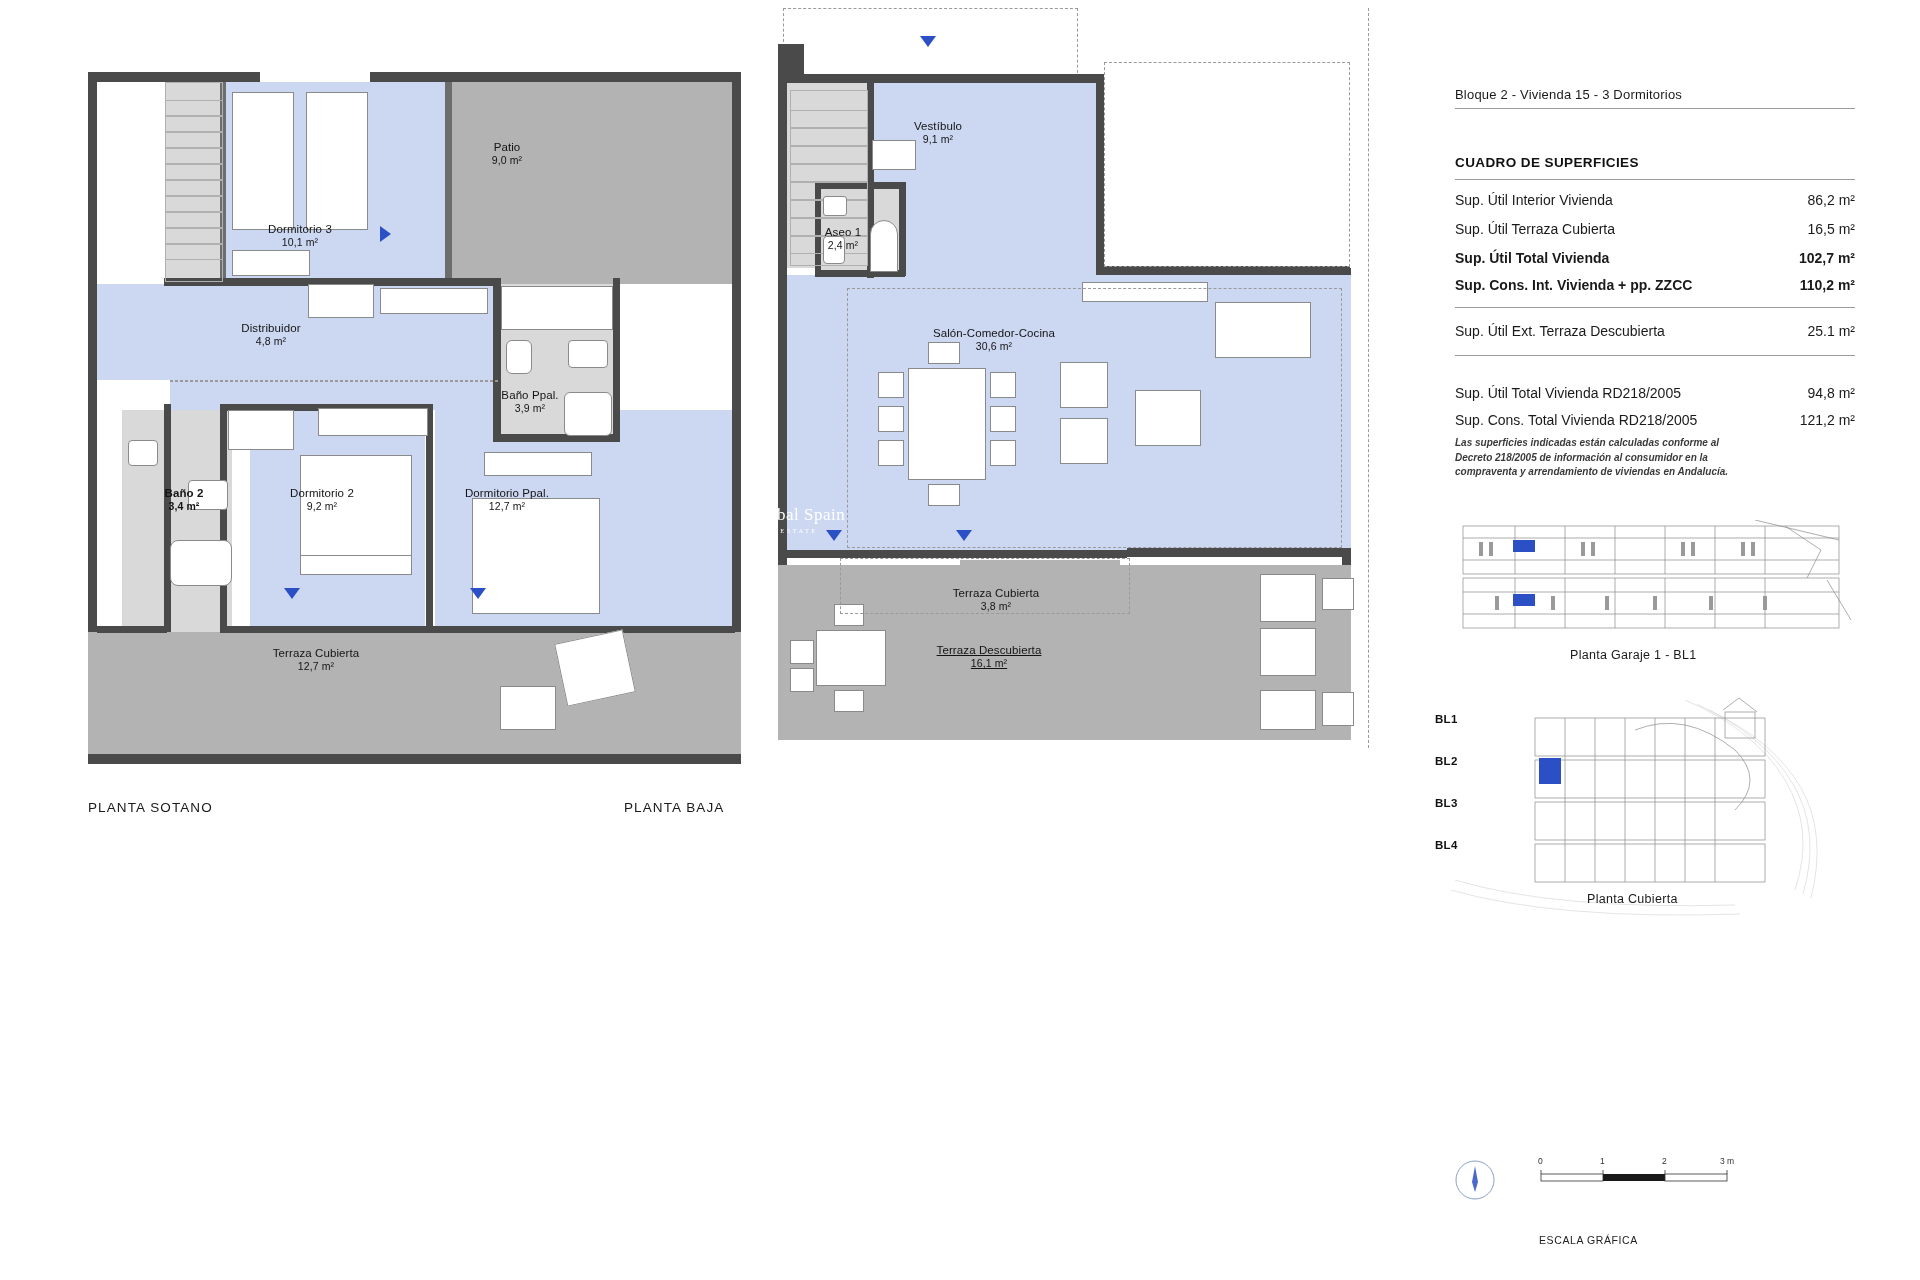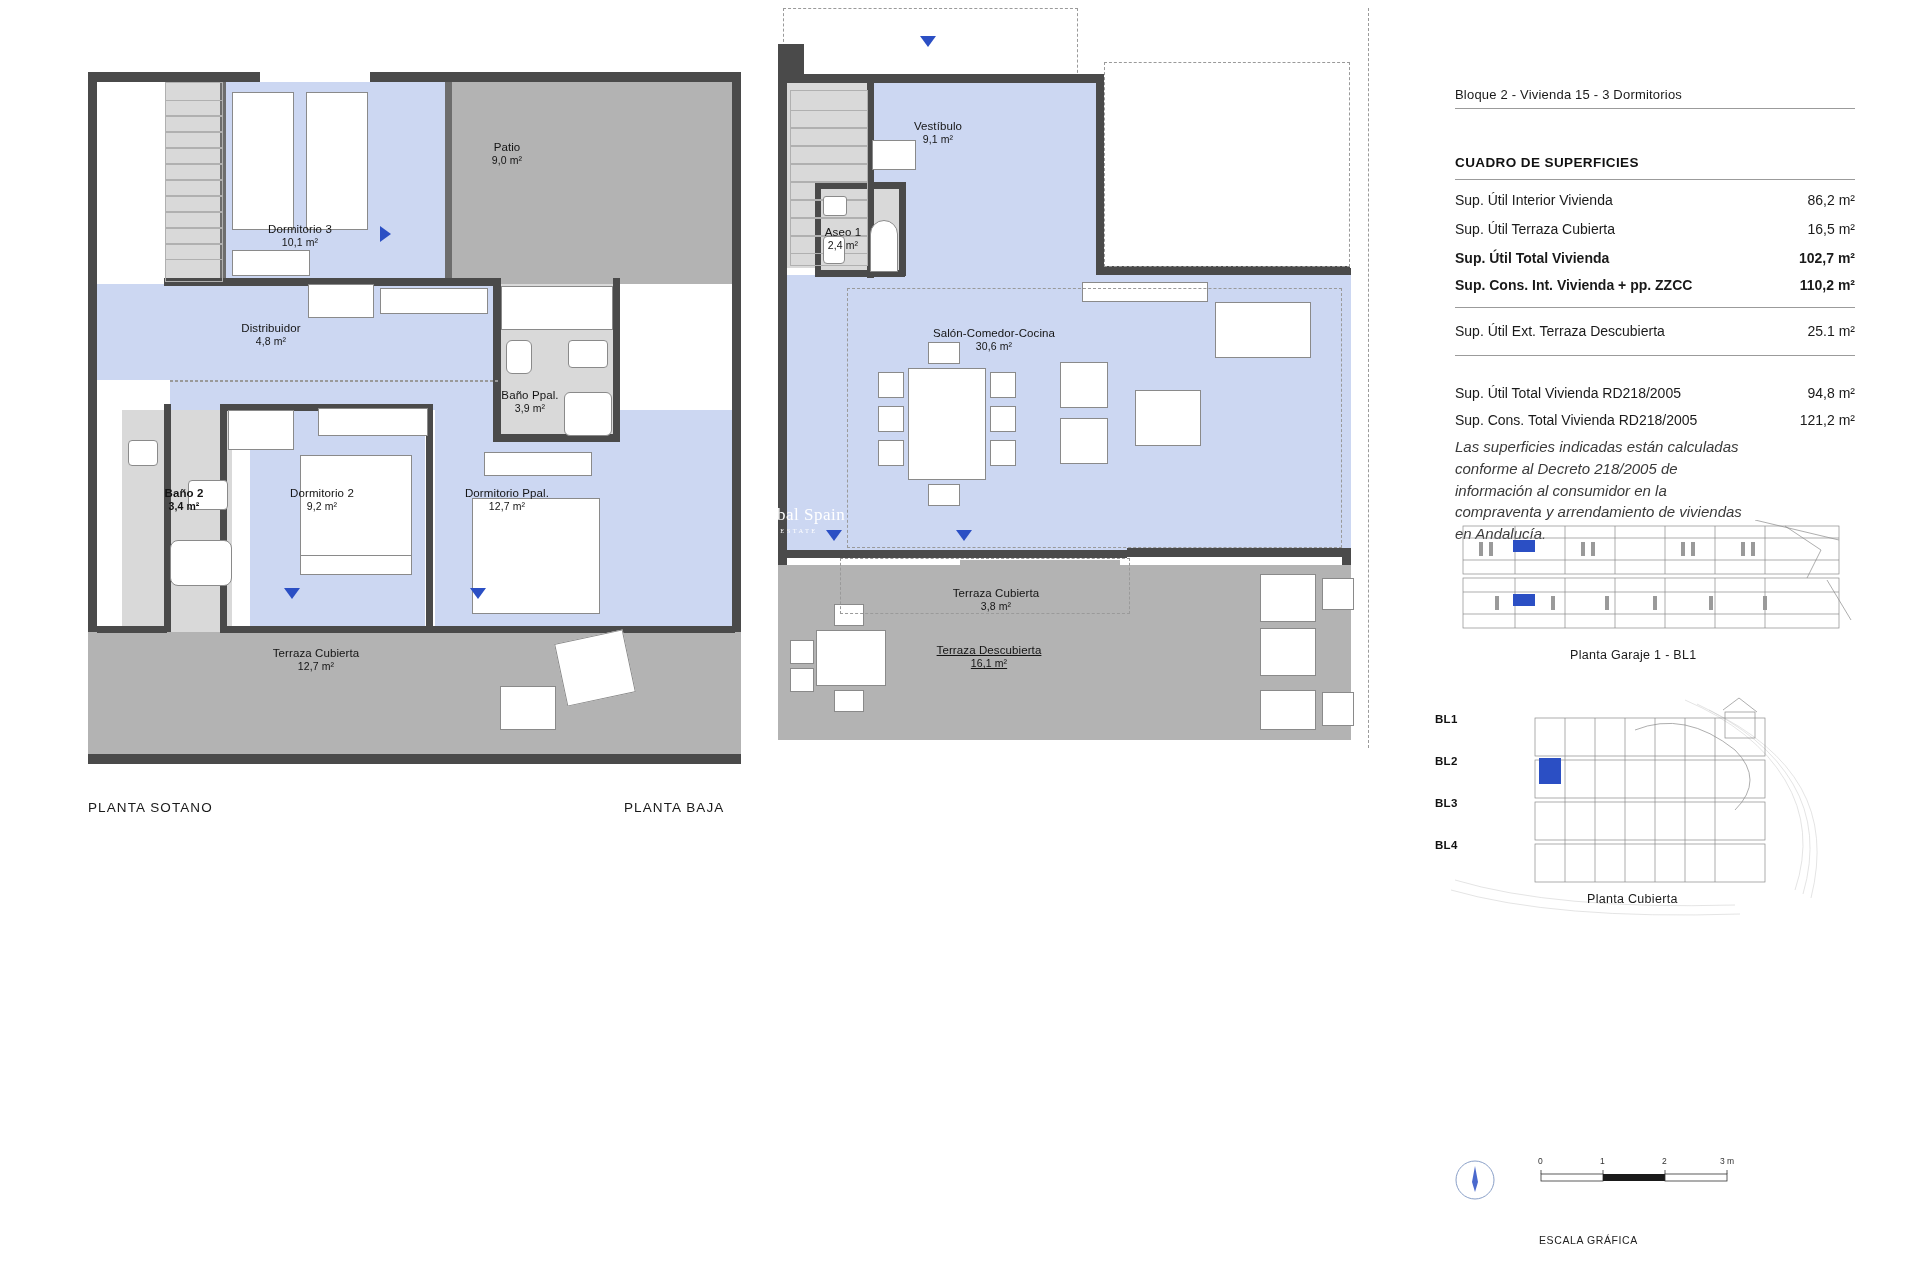--- a/index.html
+++ b/index.html
@@ -100,25 +100,26 @@
     position: absolute;
     font-size: 14px;
     color: #1a1a1a;
     white-space: nowrap;
   }
   .srow .lab { position: absolute; left: 0; top: 0; }
   .srow .val { position: absolute; right: 0; top: 0; text-align: left; }
   .srow.b .lab, .srow.b .val { font-weight: bold; }
   .note {
     position: absolute;
-    font-size: 15px;
+    font-size: 10px;
     font-style: italic;
     line-height: 1.45;
     color: #3a3a3a;
     width: 300px;
+    font-weight: bold;
   }
   .mini-cap {
     position: absolute;
     font-size: 12.5px;
     color: #1a1a1a;
     letter-spacing: .3px;
   }
   .blk-lab {
     position: absolute;
     font-size: 11.5px;

